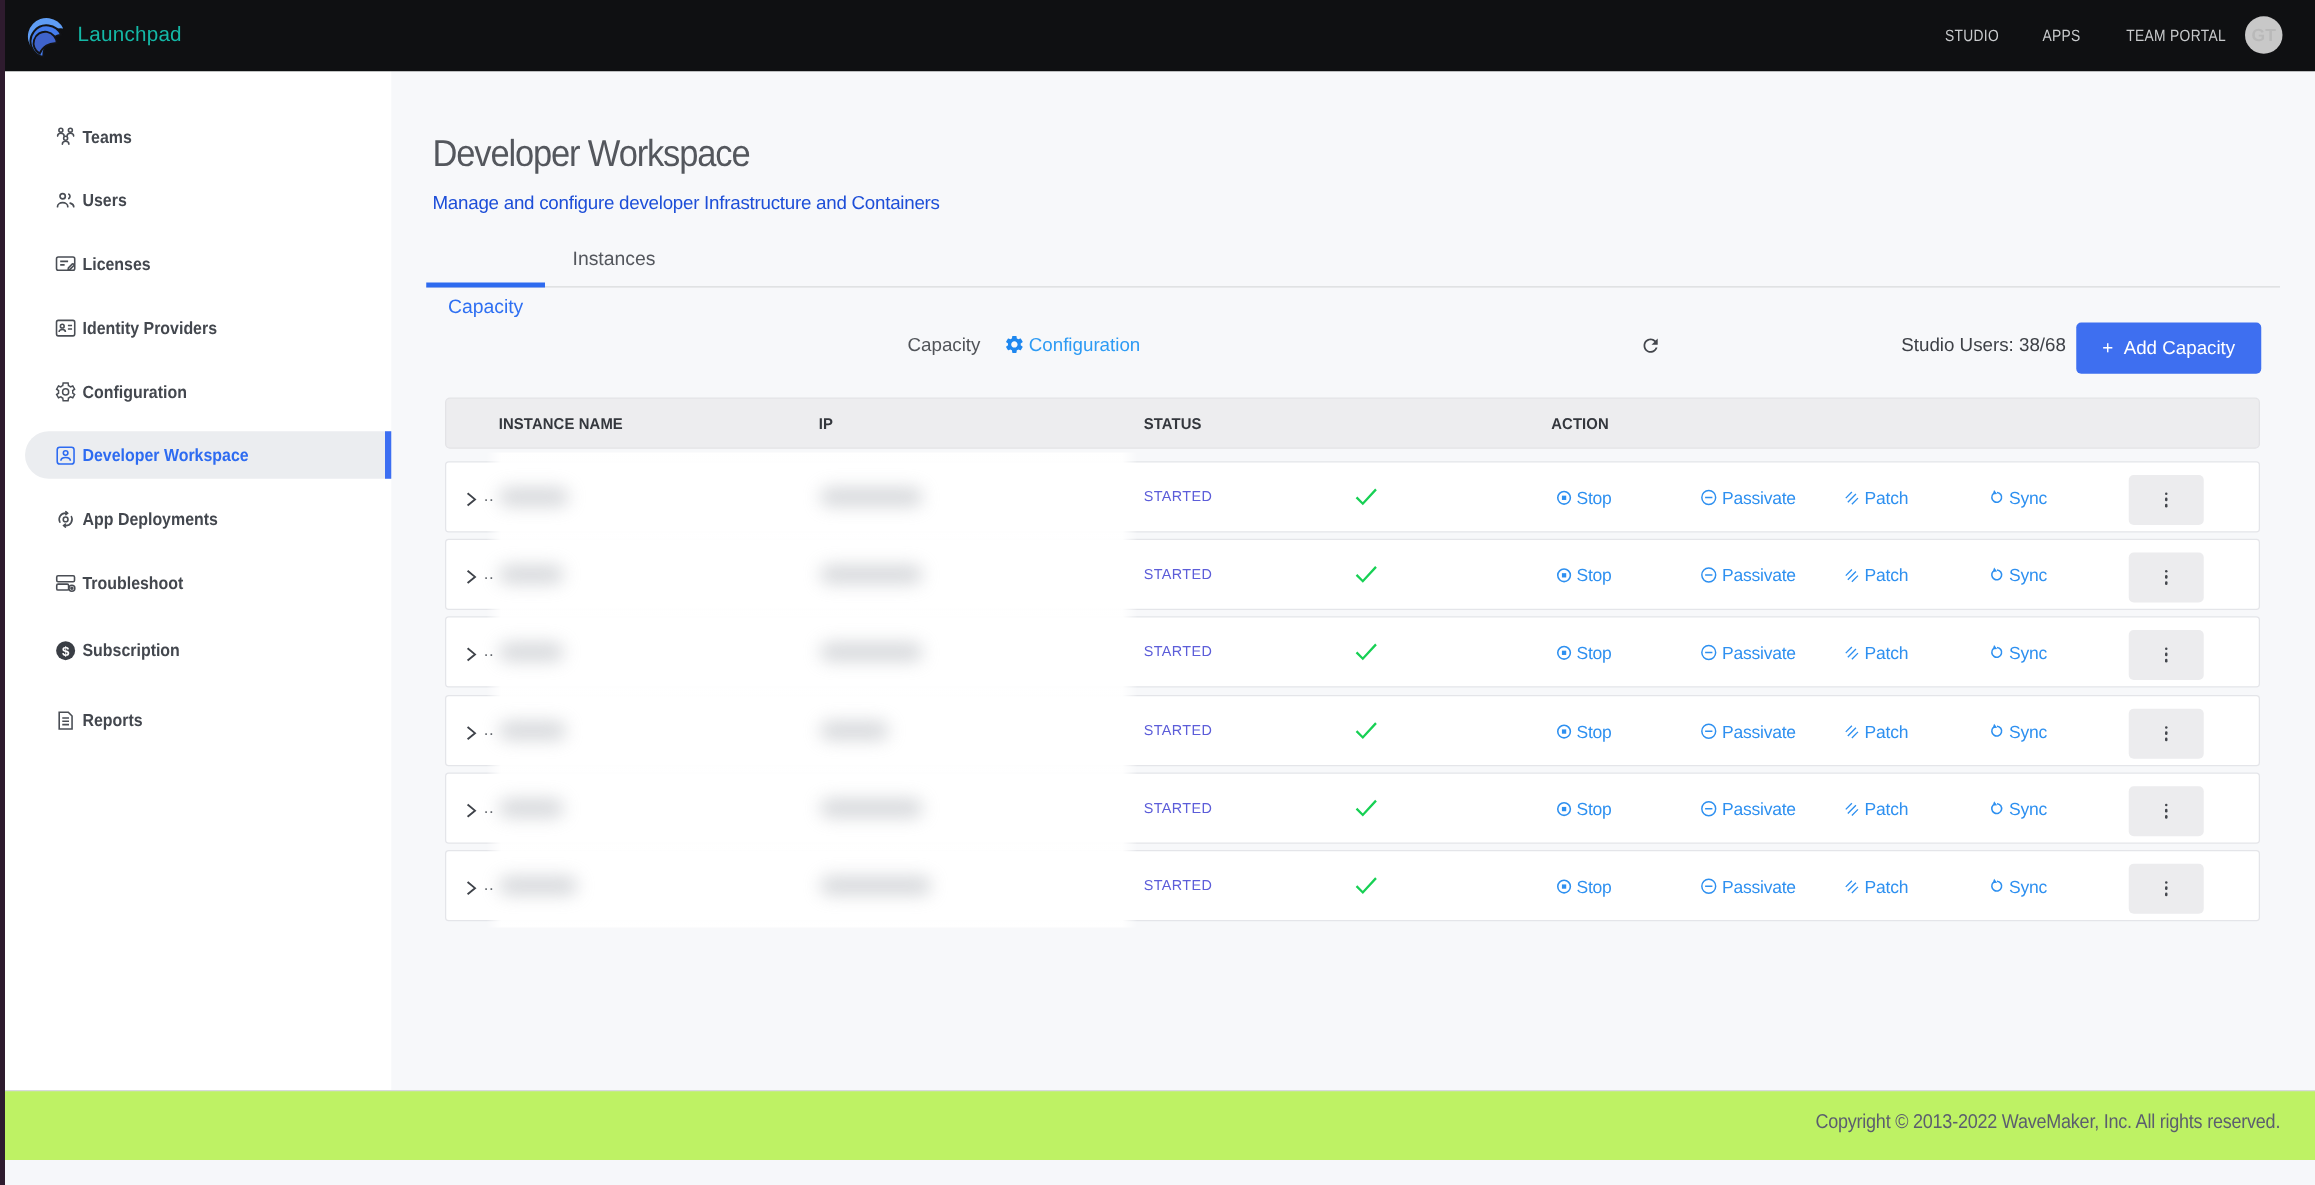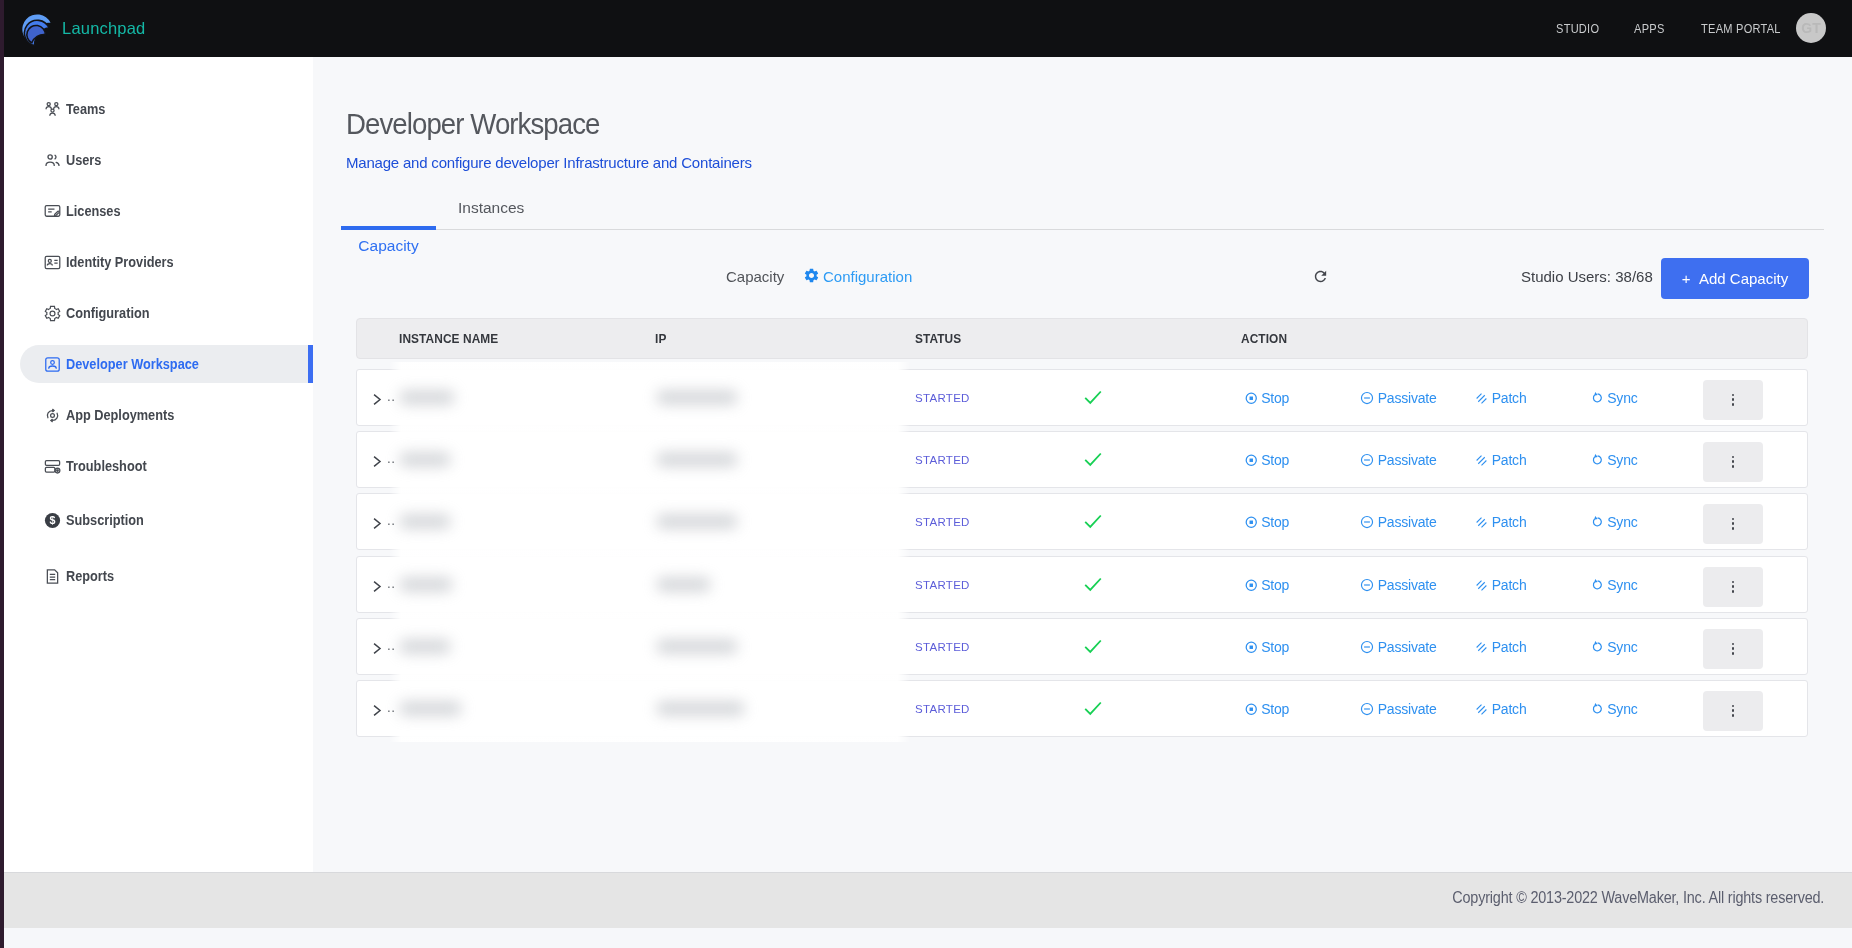--- a/index.html
+++ b/index.html
@@ -47,21 +47,21 @@
 .dots2 { position:absolute; left:30px; top:19px; color:#63676d; font-size:13.5px; letter-spacing:.5px; z-index:5; }
 .started { position:absolute; left:558px; top:22px; font-size:11.5px; letter-spacing:.3px; color:#5c5dd9; }
 .check { position:absolute; left:725px; top:16px; }
 .act { position:absolute; top:0; height:57px; font-size:14px; letter-spacing:-.2px; color:#2e90f0; }
 .menu3 { position:absolute; left:1346px; top:10px; width:60px; height:40px; background:#ececee; border-radius:4px; text-align:center; }
 .menu3 .d { display:block; width:2.6px; height:2.6px; border-radius:50%; background:#43464c; margin:2.4px auto 0; }
 .menu3 .d:first-child { margin-top:13.5px; }
 .blurstrip { position:absolute; left:76px; top:305px; width:521px; height:380px; z-index:3; background:linear-gradient(90deg, rgba(255,255,255,0) 0, rgba(255,255,255,.96) 12px, rgba(255,255,255,.96) 509px, rgba(255,255,255,0) 100%); }
 .blob { position:absolute; background:#c0c3c8; border-radius:8px; filter:blur(7px); opacity:.65; z-index:4; }
 
-.footer { position:absolute; left:0px; top:872px; width:1852px; height:56px; background:#e5e5e5; border-top:1px solid #d8d9dc; z-index:6; }
+.footer { position:absolute; left:0px; top:872px; width:1852px; height:56px; background:#bef264; border-top:1px solid #d8d9dc; z-index:6; }
 .footer .txt { position:absolute; right:28px; top:16px; font-size:16px; letter-spacing:-.2px; color:#5b5e6e; transform:scaleX(.9); transform-origin:right center; }
 .below { position:absolute; left:0; top:928px; width:1852px; height:20px; background:#f6f7fa; }
 </style>
 </head>
 <body>
 <div class="topbar">
   <svg class="logo" width="31" height="33" viewBox="0 0 30 32">
     <path d="M29.6 9.5 A14.4 14.4 0 1 0 11.5 29.2 A16.5 16.5 0 0 1 29.6 9.5 Z" fill="#5f9df5"></path>
     <path d="M28 14.4 A12.4 12.4 0 1 0 14.2 31.6 A16.5 16.5 0 0 1 28 14.4 Z" fill="#447cec" stroke="#121316" stroke-width="1.5"></path>
     <path d="M24.6 21 A9 9 0 1 0 11.4 29 A12.6 12.6 0 0 1 24.6 21 Z" fill="#3f63cc" stroke="#121316" stroke-width="1.5"></path>

